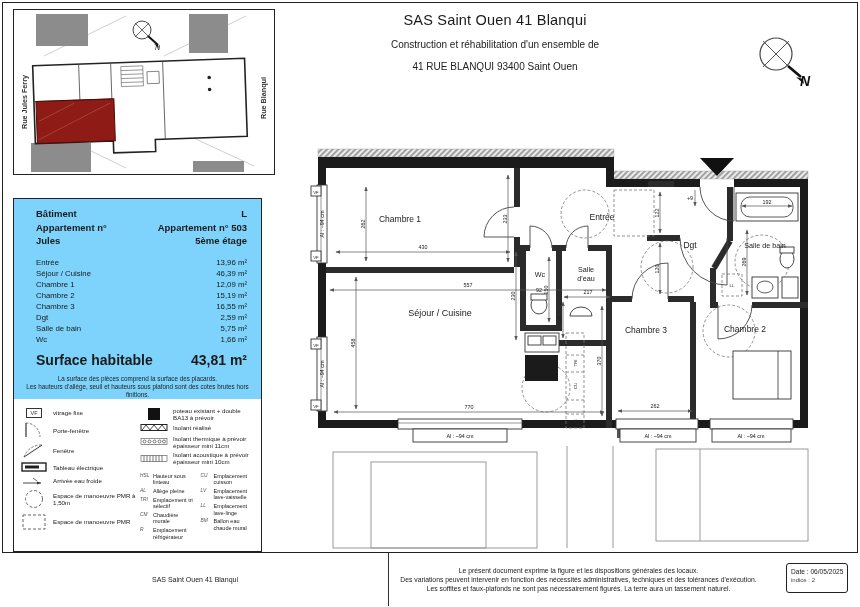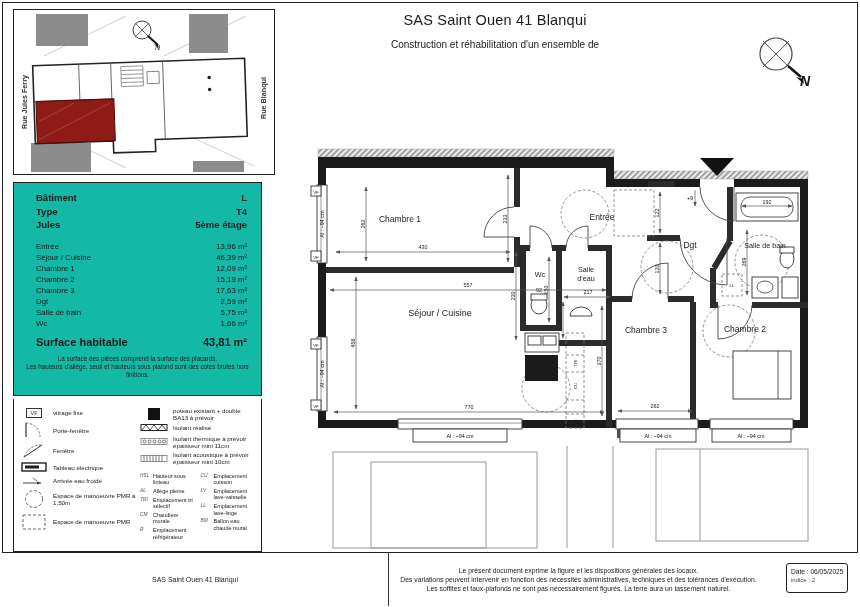--- a/index.html
+++ b/index.html
@@ -11,28 +11,28 @@
   .site-plan{position:absolute;left:13px;top:9px;width:260px;height:164px;border:1.2px solid #222;background:#fff;}
 
   
   .title-block{position:absolute;left:330px;top:12px;width:330px;text-align:center;}
   .title-block h1{margin:0 0 4px 0;font-size:14.5px;font-weight:400;letter-spacing:.2px;}
   .title-block .sub{font-size:10px;line-height:9.5px;color:#222;margin-top:12px;}
 
   .compass-ne{position:absolute;left:742px;top:24px;}
 
   
-  .info-panel{position:absolute;left:13px;top:182px;width:249px;height:214px;border:1.2px solid #222;background:#14b8a6;box-sizing:border-box;}
+  .info-panel{position:absolute;left:13px;top:198px;width:249px;height:214px;border:1.2px solid #222;background:#7dd3fc;box-sizing:border-box;}
   .ip-row{display:flex;justify-content:space-between;padding:0 14px 0 22px;}
   .ip-head{padding-top:8px;}
   .ip-head .ip-row{font-size:9.5px;font-weight:bold;line-height:13.5px;}
   .ip-areas{margin-top:9px;}
   .ip-areas .ip-row{font-size:7.8px;line-height:11px;}
   .ip-total{margin-top:7px;font-weight:bold;}
-  .ip-total .ip-row{font-size:11px;}
+  .ip-total .ip-row{font-size:14px;}
   .ip-note{margin-top:7px;text-align:center;font-size:6.3px;line-height:8.2px;padding:0 6px;color:#222;}
 
   
   .legend-panel{position:absolute;left:13px;top:399px;width:249px;height:153px;border:1.2px solid #222;border-top:none;background:#fff;box-sizing:border-box;display:flex;}
   .lg-col1{width:124px;padding:5px 0 0 6px;box-sizing:border-box;}
   .lg-col2{flex:1;padding:5px 4px 0 2px;box-sizing:border-box;}
   .lg-item{display:flex;align-items:center;gap:5px;margin:2.5px 0;font-size:6.2px;line-height:7px;}
   .lg-ic{width:28px;min-width:28px;display:flex;justify-content:center;}
   .abbr-wrap{display:flex;gap:4px;margin-top:5px;}
   .abbr-col{flex:1;}
@@ -117,42 +117,43 @@
       </g>
 
       <text transform="rotate(-90 10 92)" x="10" y="95" text-anchor="middle" font-size="7.2" font-weight="bold" fill="#333">Rue Jules Ferry</text>
       <text transform="rotate(-90 249 88)" x="249" y="91" text-anchor="middle" font-size="7.2" font-weight="bold" fill="#333">Rue Blanqui</text>
     </svg>
   </div>
 
   <div class="title-block">
     <h1>SAS Saint Ouen 41 Blanqui</h1>
     <div class="sub">Construction et réhabilitation d'un ensemble de</div>
+    <div class="sub">41 RUE BLANQUI  93400 Saint Ouen</div>
   </div>
 
   <div class="compass-ne">
     <svg width="76" height="66" viewBox="0 0 76 66">
       <circle cx="34" cy="30" r="16" fill="none" stroke="#444" stroke-width="1.2"></circle>
       <line x1="21" y1="17" x2="47" y2="43" stroke="#444" stroke-width="0.9"></line>
       <line x1="47" y1="17" x2="21" y2="43" stroke="#444" stroke-width="0.9"></line>
       <line x1="46" y1="42" x2="59" y2="53" stroke="#111" stroke-width="2.6"></line>
       <path d="M61,55 l-7,-2 8,7 z" fill="#111"></path>
       <text x="58" y="62" font-size="14" font-style="italic" font-weight="bold" fill="#111">N</text>
     </svg>
   </div>
 
   <div class="info-panel">
     <div class="ip-head">
       <div class="ip-row">
           <span>Bâtiment</span>
           <span>L</span>
         </div>
       <div class="ip-row">
-          <span>Type</span>
-          <span>T4</span>
+          <span>Appartement n°</span>
+          <span>Appartement n° 503</span>
         </div>
       <div class="ip-row">
           <span>Jules</span>
           <span>5ème étage</span>
         </div>
     </div>
     <div class="ip-areas">
       <div class="ip-row">
           <span>Entrée</span>
           <span>13,96 m²</span>
@@ -164,21 +165,21 @@
       <div class="ip-row">
           <span>Chambre 1</span>
           <span>12,09 m²</span>
         </div>
       <div class="ip-row">
           <span>Chambre 2</span>
           <span>15,19 m²</span>
         </div>
       <div class="ip-row">
           <span>Chambre 3</span>
-          <span>17,63 m²</span>
+          <span>16,55 m²</span>
         </div>
       <div class="ip-row">
           <span>Dgt</span>
           <span>2,59 m²</span>
         </div>
       <div class="ip-row">
           <span>Salle de bain</span>
           <span>5,75 m²</span>
         </div>
       <div class="ip-row">

